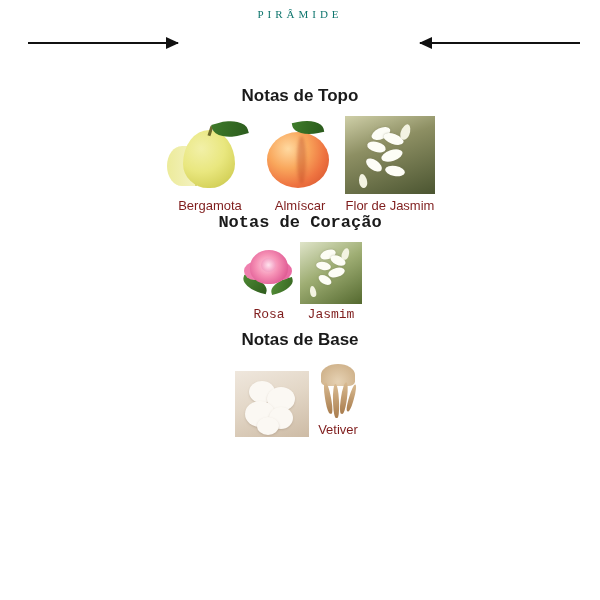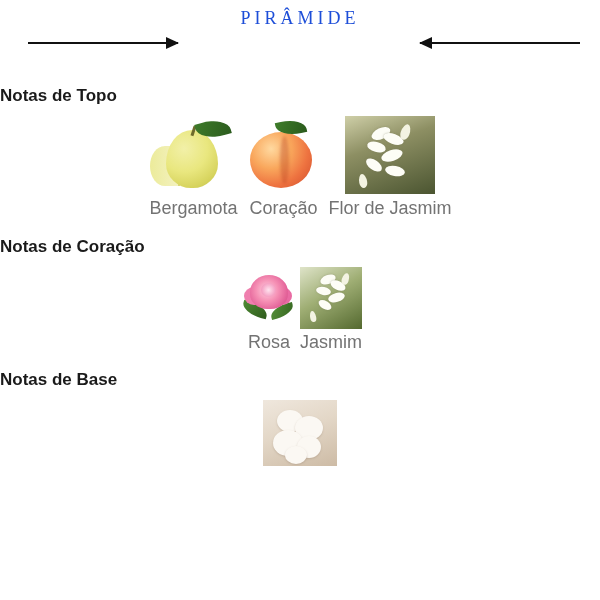--- a/index.html
+++ b/index.html
@@ -27,23 +27,23 @@
   }
   .header-title-wrap {
     position: absolute;
     left: 0;
     right: 0;
     top: 8px;
     text-align: center;
   }
   .kicker {
     font-family: "Liberation Serif", serif;
-    font-size: 18px;
+    font-size: 11px;
     letter-spacing: 4px;
-    color: #1d4ed8;
+    color: #0f766e;
     text-transform: uppercase;
   }
   .main-title {
     font-family: "Liberation Serif", serif;
     font-size: 36px;
     font-weight: bold;
     letter-spacing: 3px;
     color: #b5834e;
     margin-top: 2px;
     line-height: 1.05;
@@ -76,20 +76,21 @@
     position: absolute;
     left: -1px;
     top: -5px;
     border-top: 6px solid transparent;
     border-bottom: 6px solid transparent;
     border-right: 13px solid #111;
   }
 
   
   .section {
+    text-align: center;
   }
   .section-title {
     font-size: 17px;
     font-weight: bold;
     color: #1a1a1a;
     margin: 0 0 10px 0;
   }
   .notes-row {
     display: flex;
     justify-content: center;
@@ -100,22 +101,22 @@
     display: flex;
     flex-direction: column;
     align-items: center;
   }
   .note-img {
     position: relative;
     overflow: hidden;
     background: #ffffff;
   }
   .note-label {
-    font-size: 18px;
-    color: #737373;
+    font-size: 13px;
+    color: #7f1d1d;
     margin-top: 3px;
     white-space: nowrap;
   }
 
   
   .sec-top .note-img { width: 90px; height: 78px; }
   .sec-top .note-label { margin-top: 4px; }
   
   .sec-heart .note-img { width: 62px; height: 62px; }
   
@@ -384,42 +385,42 @@
         <div class="note-label">Bergamota</div>
       </div>
 
       <div class="note">
         <div class="note-img">
           <div class="fruit-bg"></div>
           <div class="peach-body"></div>
           <div class="peach-cleft"></div>
           <div class="peach-leaf"></div>
         </div>
-        <div class="note-label">Coração</div>
+        <div class="note-label">Almíscar</div>
       </div>
 
       <div class="note">
         <div class="note-img">
           <div class="blossom-bg"></div>
           <div class="petal" style="left:26px; top:12px; width:20px; height:11px; transform:rotate(-25deg);"></div>
           <div class="petal" style="left:38px; top:18px; width:21px; height:10px; transform:rotate(20deg);"></div>
           <div class="petal" style="left:22px; top:26px; width:19px; height:10px; transform:rotate(15deg);"></div>
           <div class="petal" style="left:36px; top:34px; width:22px; height:11px; transform:rotate(-18deg);"></div>
           <div class="petal" style="left:20px; top:44px; width:18px; height:10px; transform:rotate(35deg);"></div>
           <div class="petal" style="left:40px; top:50px; width:20px; height:10px; transform:rotate(10deg);"></div>
           <div class="bud" style="left:56px; top:8px; width:9px; height:16px; transform:rotate(20deg);"></div>
           <div class="bud" style="left:14px; top:58px; width:8px; height:14px; transform:rotate(-10deg);"></div>
         </div>
         <div class="note-label">Flor de Jasmim</div>
       </div>
 
     </div>
   </div>
 
-  <div class="section sec-heart" style="margin-top:18px;">
+  <div class="section sec-heart" style="font-family:Liberation Mono, monospace;">
     <div class="section-title">Notas de Coração</div>
     <div class="notes-row">
 
       <div class="note">
         <div class="note-img">
           <div class="rose-bg"></div>
           <div class="rose-leaf"></div>
           <div class="rose-leaf2"></div>
           <div class="rose-petal-l"></div>
           <div class="rose-petal-r"></div>
@@ -440,34 +441,44 @@
           <div class="bud" style="left:42px; top:6px; width:7px; height:12px; transform:rotate(18deg);"></div>
           <div class="bud" style="left:10px; top:44px; width:6px; height:11px; transform:rotate(-12deg);"></div>
         </div>
         <div class="note-label">Jasmim</div>
       </div>
 
 
     </div>
   </div>
 
-  <div class="section sec-base" style="margin-top:17px;">
+  <div class="section sec-base" style="margin-top:8px;">
     <div class="section-title">Notas de Base</div>
     <div class="base-row">
 
       <div class="base-note">
         <div class="musk-box">
           <div class="musk-bg"></div>
           <div class="musk-puff" style="left:14px; top:10px; width:26px; height:22px;"></div>
           <div class="musk-puff" style="left:32px; top:16px; width:28px; height:24px;"></div>
           <div class="musk-puff" style="left:10px; top:30px; width:30px; height:26px;"></div>
           <div class="musk-puff" style="left:34px; top:36px; width:24px; height:22px;"></div>
           <div class="musk-puff" style="left:22px; top:46px; width:22px; height:18px;"></div>
         </div>
       </div>
 
 
+      <div class="base-note">
+        <div class="vetiver-box">
+          <div class="vetiver-tuft"></div>
+          <div class="vetiver-root" style="left:14px; top:22px; width:6px; height:32px; transform:rotate(-10deg);"></div>
+          <div class="vetiver-root" style="left:22px; top:24px; width:6px; height:34px; transform:rotate(-2deg);"></div>
+          <div class="vetiver-root" style="left:30px; top:22px; width:6px; height:32px; transform:rotate(8deg);"></div>
+          <div class="vetiver-root" style="left:38px; top:24px; width:5px; height:28px; transform:rotate(16deg);"></div>
+        </div>
+        <div class="note-label">Vetiver</div>
+      </div>
 
 
     </div>
   </div>
 
 </div>
 
 </body></html>

